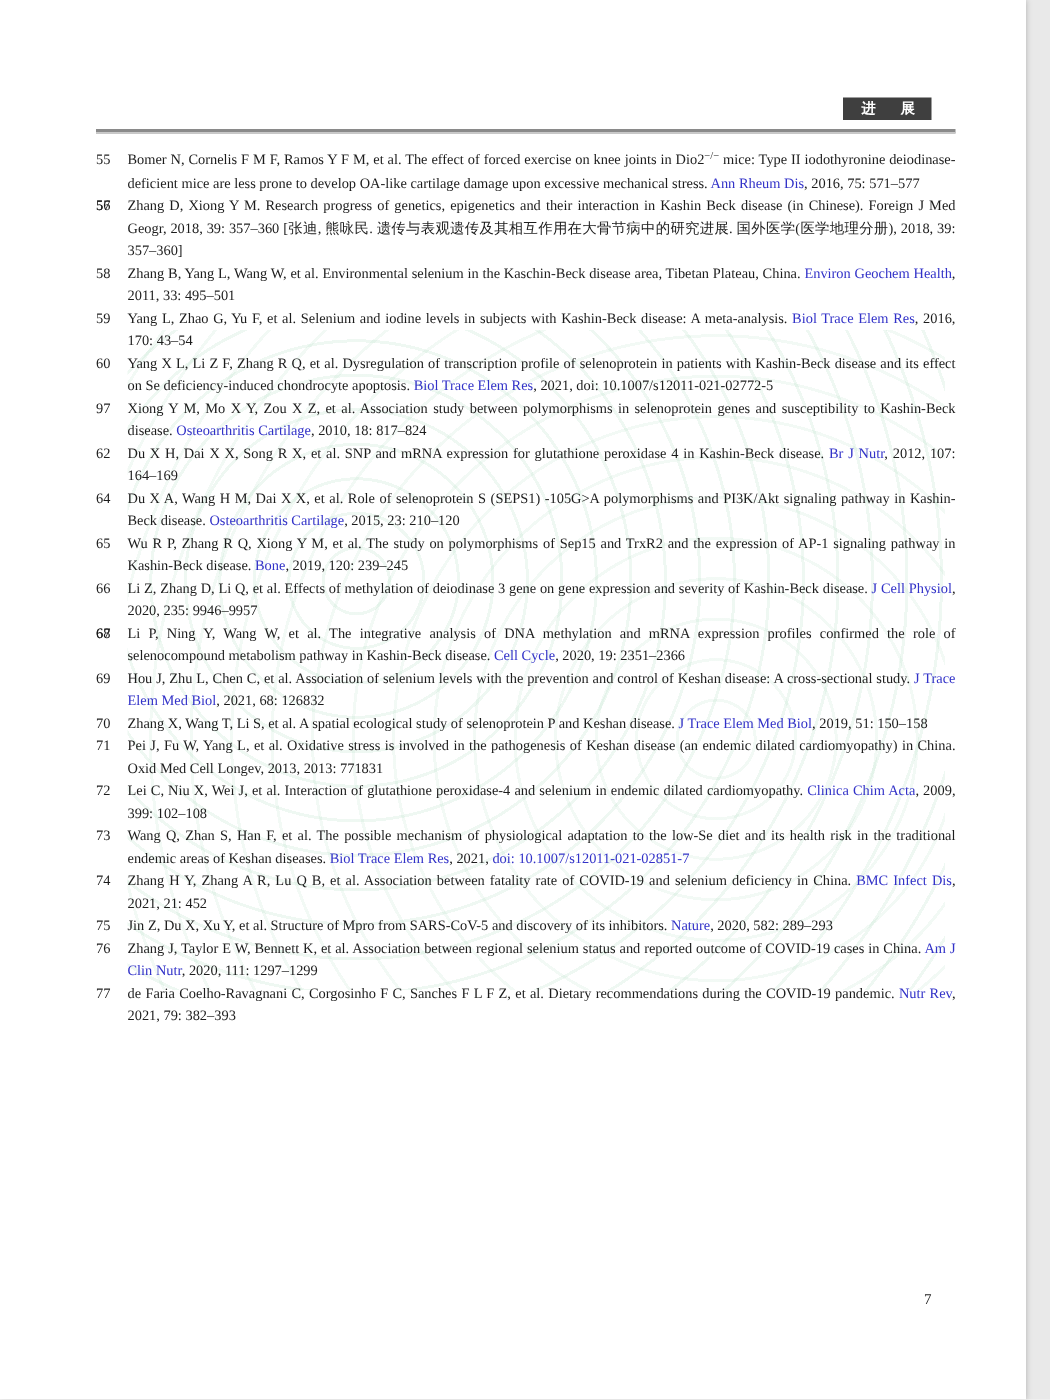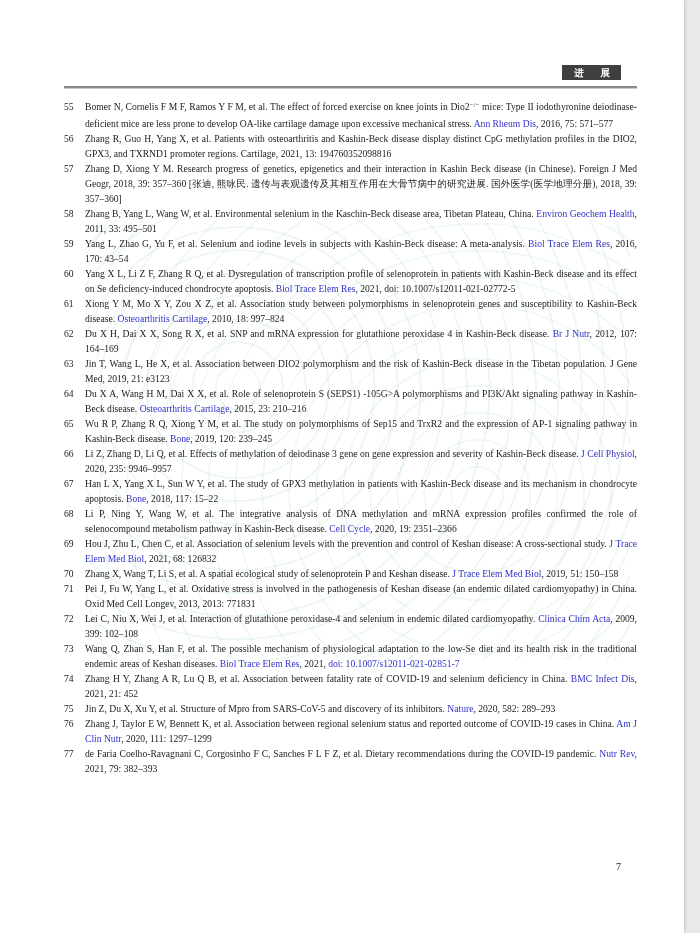--- a/index.html
+++ b/index.html
@@ -52,21 +52,20 @@
   <div class="header-rule"></div>
 
   <div class="ref-list" id="ref-list">
   <div class="ref">
     <span class="ref-num">55</span>
     <span class="ref-text"><span class="seg-normal">Bomer N, Cornelis F M F, Ramos Y F M, et al. The effect of forced exercise on knee joints in Dio2</span><span class="seg-sup">−/−</span><span class="seg-normal"> mice: Type II iodothyronine deiodinase-deficient mice are less prone to develop OA-like cartilage damage upon excessive mechanical stress. </span><span class="seg-link">Ann Rheum Dis</span><span class="seg-normal">, 2016, 75: 571–577</span></span>
   </div>
 
   <div class="ref">
     <span class="ref-num">56</span>
-    <span class="ref-text"><span class="seg-normal">Zhang R, Guo H, Yang X, et al. Patients with osteoarthritis and Kashin-Beck disease display distinct CpG methylation profiles in the DIO2, GPX3, and TXRND1 promoter regions. Cartilage, 2021, 13: 194760352098816</span></span>
   </div>
 
   <div class="ref">
     <span class="ref-num">57</span>
     <span class="ref-text"><span class="seg-normal">Zhang D, Xiong Y M. Research progress of genetics, epigenetics and their interaction in Kashin Beck disease (in Chinese). Foreign J Med Geogr, 2018, 39: 357–360 [张迪, 熊咏民. 遗传与表观遗传及其相互作用在大骨节病中的研究进展. 国外医学(医学地理分册), 2018, 39: 357–360]</span></span>
   </div>
 
   <div class="ref">
     <span class="ref-num">58</span>
     <span class="ref-text"><span class="seg-normal">Zhang B, Yang L, Wang W, et al. Environmental selenium in the Kaschin-Beck disease area, Tibetan Plateau, China. </span><span class="seg-link">Environ Geochem Health</span><span class="seg-normal">, 2011, 33: 495–501</span></span>
@@ -76,52 +75,47 @@
     <span class="ref-num">59</span>
     <span class="ref-text"><span class="seg-normal">Yang L, Zhao G, Yu F, et al. Selenium and iodine levels in subjects with Kashin-Beck disease: A meta-analysis. </span><span class="seg-link">Biol Trace Elem Res</span><span class="seg-normal">, 2016, 170: 43–54</span></span>
   </div>
 
   <div class="ref">
     <span class="ref-num">60</span>
     <span class="ref-text"><span class="seg-normal">Yang X L, Li Z F, Zhang R Q, et al. Dysregulation of transcription profile of selenoprotein in patients with Kashin-Beck disease and its effect on Se deficiency-induced chondrocyte apoptosis. </span><span class="seg-link">Biol Trace Elem Res</span><span class="seg-normal">, 2021, doi: 10.1007/s12011-021-02772-5</span></span>
   </div>
 
   <div class="ref">
-    <span class="ref-num">61</span>
-    <span class="ref-text"><span class="seg-normal">Xiong Y M, Mo X Y, Zou X Z, et al. Association study between polymorphisms in selenoprotein genes and susceptibility to Kashin-Beck disease. </span><span class="seg-link">Osteoarthritis Cartilage</span><span class="seg-normal">, 2010, 18: 997–824</span></span>
+    <span class="ref-num">97</span>
+    <span class="ref-text"><span class="seg-normal">Xiong Y M, Mo X Y, Zou X Z, et al. Association study between polymorphisms in selenoprotein genes and susceptibility to Kashin-Beck disease. </span><span class="seg-link">Osteoarthritis Cartilage</span><span class="seg-normal">, 2010, 18: 817–824</span></span>
   </div>
 
   <div class="ref">
     <span class="ref-num">62</span>
     <span class="ref-text"><span class="seg-normal">Du X H, Dai X X, Song R X, et al. SNP and mRNA expression for glutathione peroxidase 4 in Kashin-Beck disease. </span><span class="seg-link">Br J Nutr</span><span class="seg-normal">, 2012, 107: 164–169</span></span>
   </div>
 
-  <div class="ref">
-    <span class="ref-num">63</span>
-    <span class="ref-text"><span class="seg-normal">Jin T, Wang L, He X, et al. Association between DIO2 polymorphism and the risk of Kashin-Beck disease in the Tibetan population. J Gene Med, 2019, 21: e3123</span></span>
-  </div>
 
   <div class="ref">
     <span class="ref-num">64</span>
-    <span class="ref-text"><span class="seg-normal">Du X A, Wang H M, Dai X X, et al. Role of selenoprotein S (SEPS1) -105G&gt;A polymorphisms and PI3K/Akt signaling pathway in Kashin-Beck disease. </span><span class="seg-link">Osteoarthritis Cartilage</span><span class="seg-normal">, 2015, 23: 210–216</span></span>
+    <span class="ref-text"><span class="seg-normal">Du X A, Wang H M, Dai X X, et al. Role of selenoprotein S (SEPS1) -105G&gt;A polymorphisms and PI3K/Akt signaling pathway in Kashin-Beck disease. </span><span class="seg-link">Osteoarthritis Cartilage</span><span class="seg-normal">, 2015, 23: 210–120</span></span>
   </div>
 
   <div class="ref">
     <span class="ref-num">65</span>
     <span class="ref-text"><span class="seg-normal">Wu R P, Zhang R Q, Xiong Y M, et al. The study on polymorphisms of Sep15 and TrxR2 and the expression of AP-1 signaling pathway in Kashin-Beck disease. </span><span class="seg-link">Bone</span><span class="seg-normal">, 2019, 120: 239–245</span></span>
   </div>
 
   <div class="ref">
     <span class="ref-num">66</span>
     <span class="ref-text"><span class="seg-normal">Li Z, Zhang D, Li Q, et al. Effects of methylation of deiodinase 3 gene on gene expression and severity of Kashin-Beck disease. </span><span class="seg-link">J Cell Physiol</span><span class="seg-normal">, 2020, 235: 9946–9957</span></span>
   </div>
 
   <div class="ref">
     <span class="ref-num">67</span>
-    <span class="ref-text"><span class="seg-normal">Han L X, Yang X L, Sun W Y, et al. The study of GPX3 methylation in patients with Kashin-Beck disease and its mechanism in chondrocyte apoptosis. </span><span class="seg-link">Bone</span><span class="seg-normal">, 2018, 117: 15–22</span></span>
   </div>
 
   <div class="ref">
     <span class="ref-num">68</span>
     <span class="ref-text"><span class="seg-normal">Li P, Ning Y, Wang W, et al. The integrative analysis of DNA methylation and mRNA expression profiles confirmed the role of selenocompound metabolism pathway in Kashin-Beck disease. </span><span class="seg-link">Cell Cycle</span><span class="seg-normal">, 2020, 19: 2351–2366</span></span>
   </div>
 
   <div class="ref">
     <span class="ref-num">69</span>
     <span class="ref-text"><span class="seg-normal">Hou J, Zhu L, Chen C, et al. Association of selenium levels with the prevention and control of Keshan disease: A cross-sectional study. </span><span class="seg-link">J Trace Elem Med Biol</span><span class="seg-normal">, 2021, 68: 126832</span></span>

